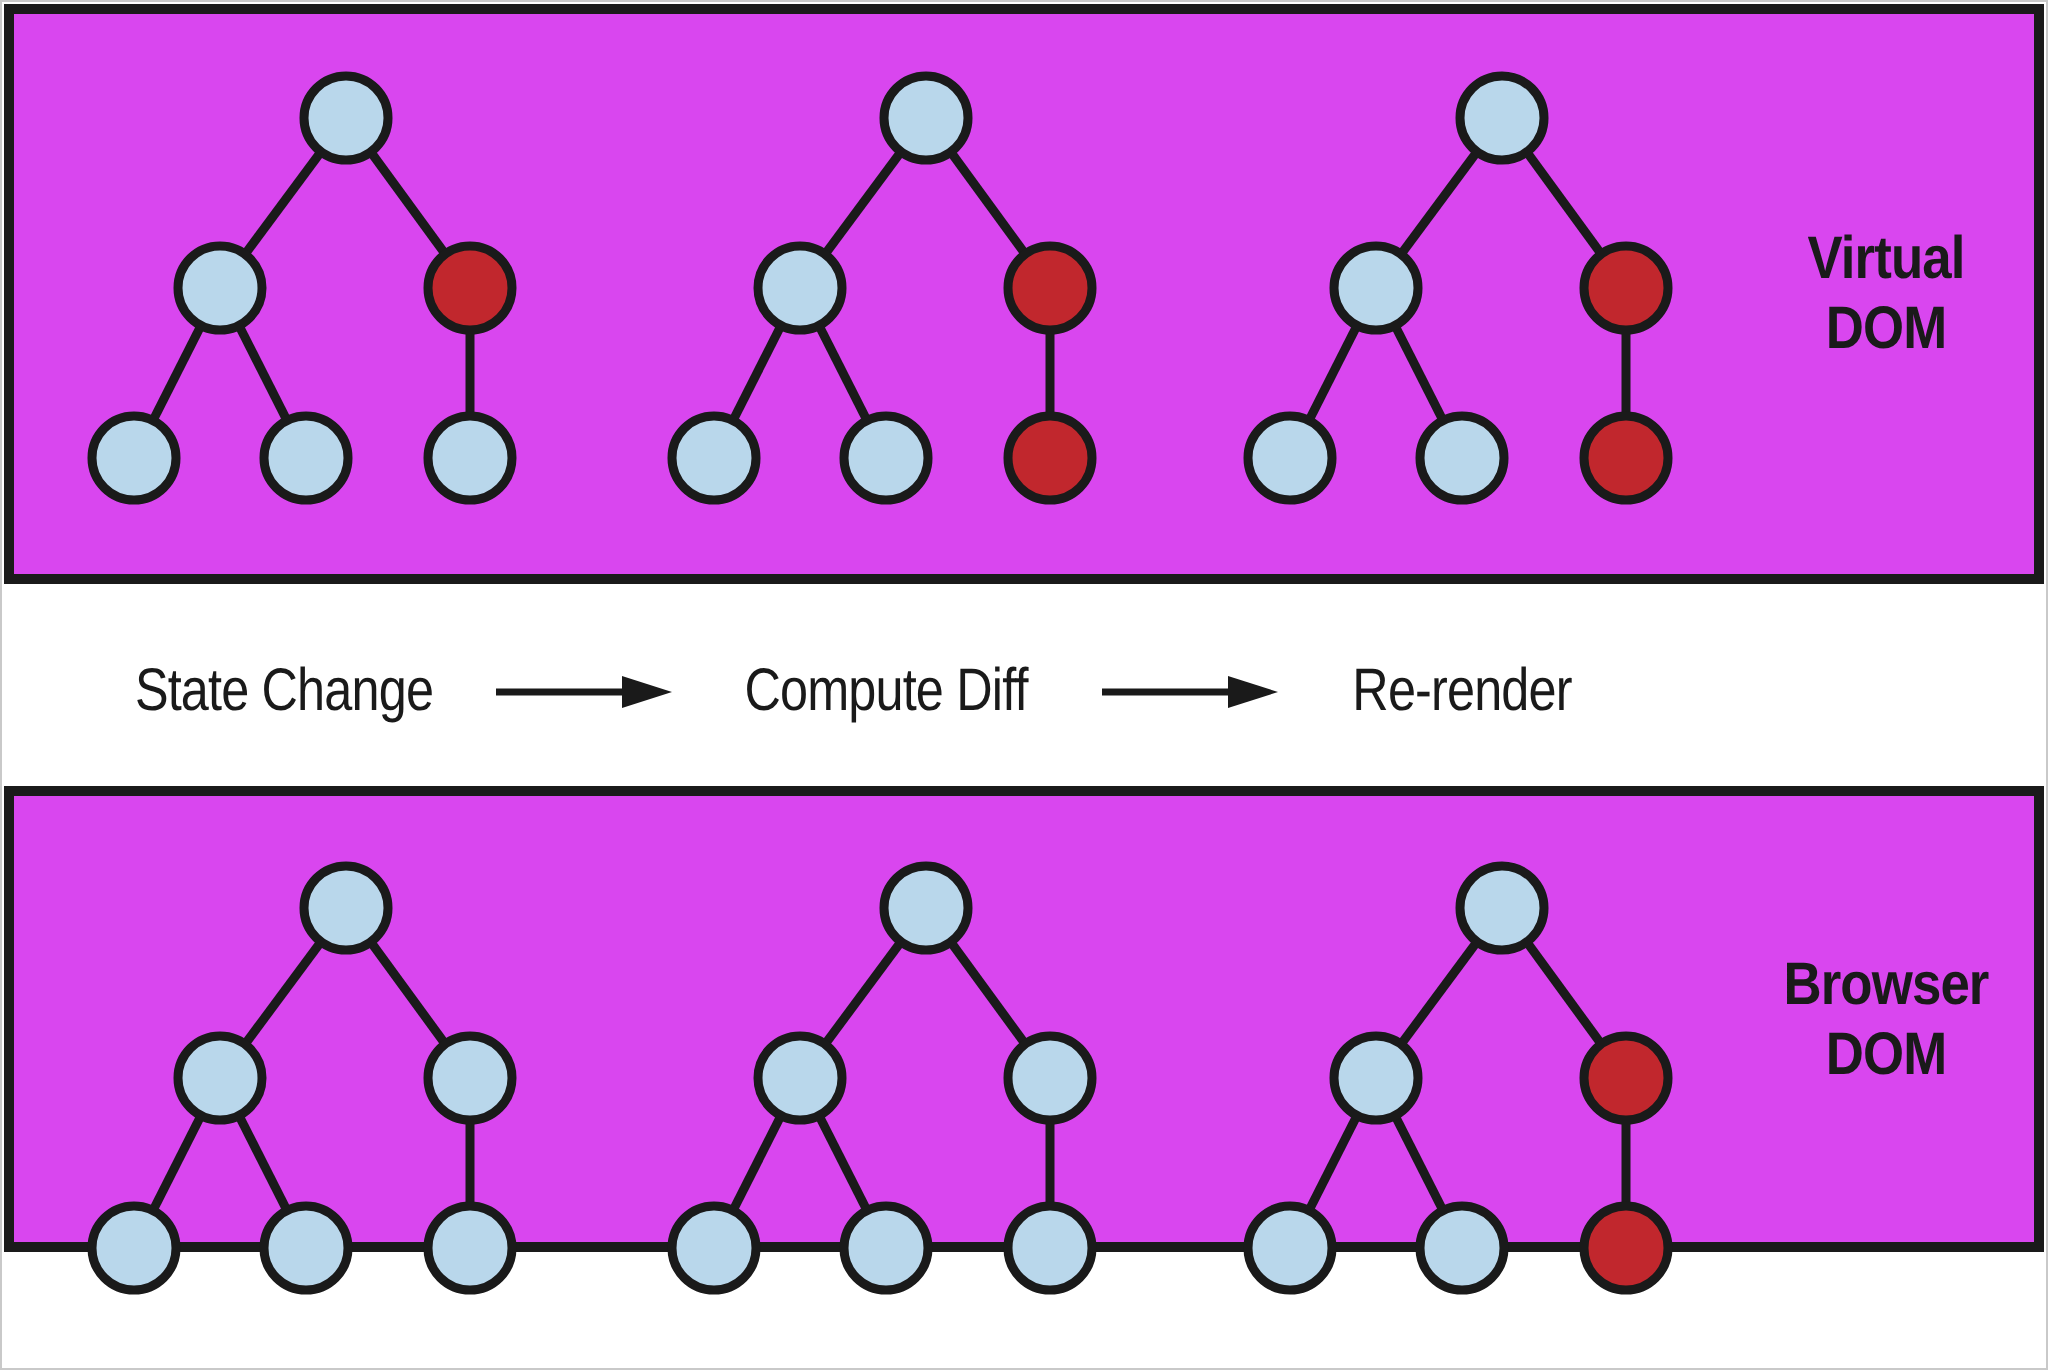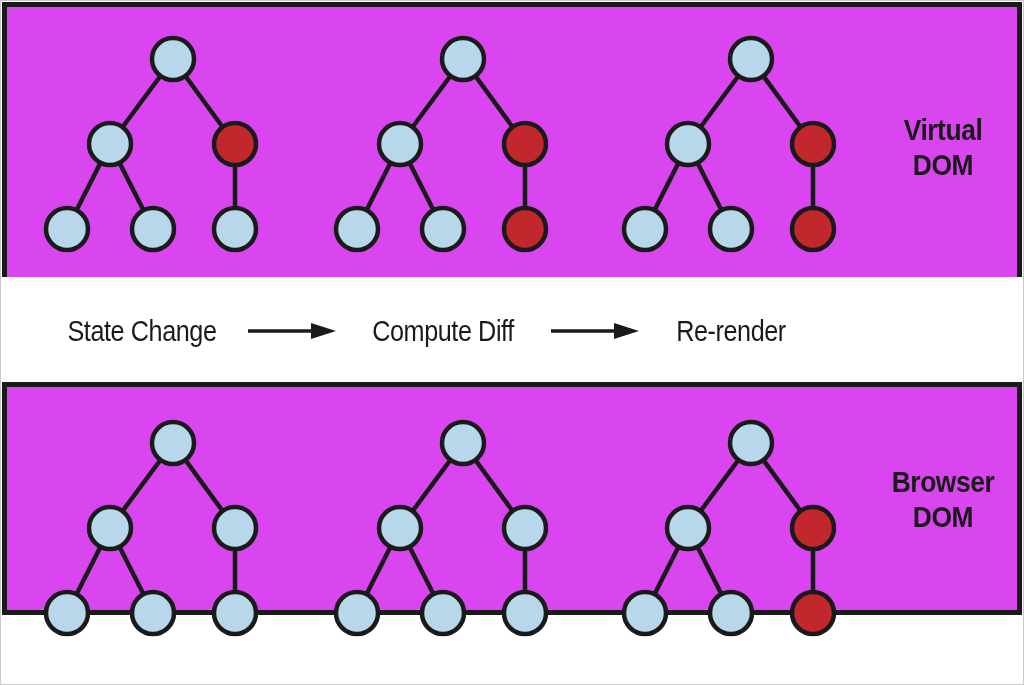--- a/index.html
+++ b/index.html
@@ -13,39 +13,39 @@
     overflow:hidden;
   }
   .panel{
     position:absolute;
     left:1px;width:1020px;
     box-sizing:border-box;
     border:5px solid #1a1a1a;
     background:#d946ef;
   }
   .panel.top{top:1px;height:290px;}
-  .panel.bottom{top:381px;height:233px;}
+  .panel.bottom{top:392px;height:233px;}
   svg.trees{position:absolute;left:0;top:0;display:block;}
   .panel-label{
     position:absolute;
     right:14px;top:50%;
     transform:translateY(-50%) scaleX(0.88);
     transform-origin:center;
     width:120px;
     text-align:center;
     font-weight:bold;
     font-size:30px;
     line-height:35px;
     color:#1a1a1a;
     letter-spacing:-0.5px;
     white-space:nowrap;
   }
   .flow-band{
     position:absolute;
-    left:1px;top:276px;width:1022px;height:97px;
+    left:1px;top:291px;width:1022px;height:97px;
     background:#ffffff;
   }
   .flow-text{
     position:absolute;
     top:54px;
     transform:translate(-50%,-50%) scaleX(0.84);
     transform-origin:center;
     font-size:30px;
     color:#1a1a1a;
     letter-spacing:-0.5px;

